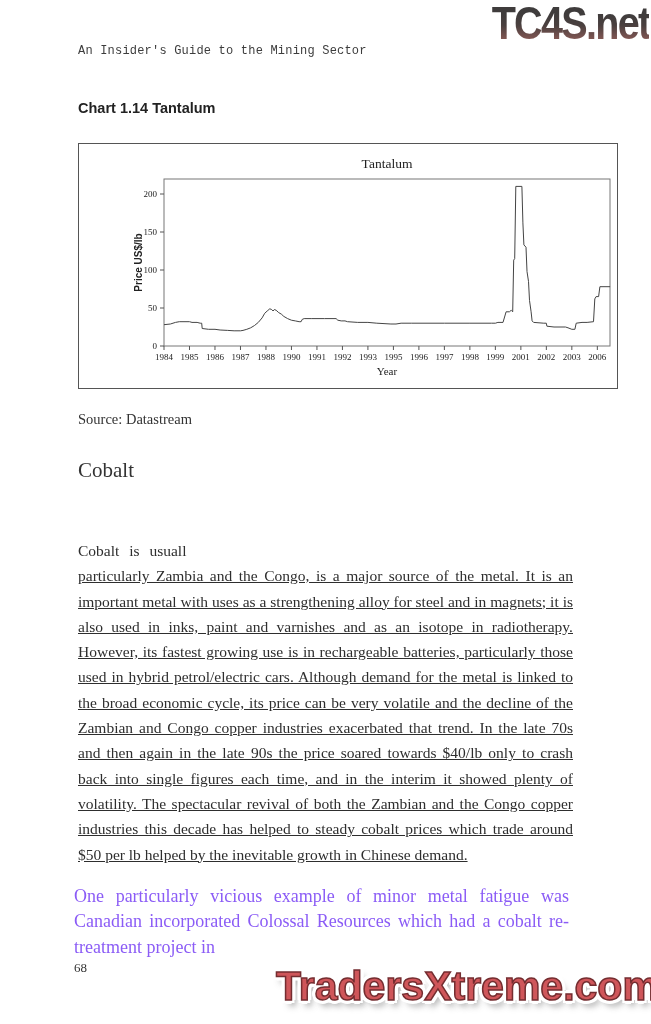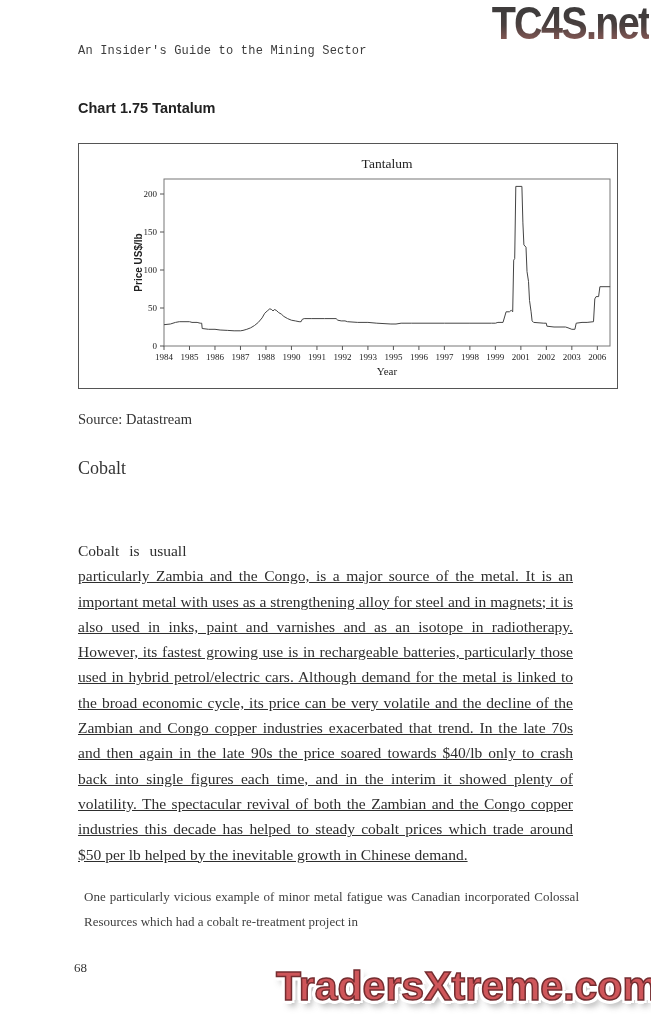--- a/index.html
+++ b/index.html
@@ -33,21 +33,21 @@
   .chart-frame{
     position:absolute;left:78px;top:143px;width:490px;height:244px;
     border:1px solid #555;background:#fff;padding-left:48px;
   }
   .source-line{
     position:absolute;left:78px;top:411px;
     font-size:14.5px;color:#333;
   }
   .cobalt-heading{
     position:absolute;left:78px;top:458px;
-    font-size:18px;font-weight:normal;color:#333;margin:0;
+    font-size:21px;font-weight:normal;color:#333;margin:0;
   }
   .para1{
     position:absolute;left:78px;top:504px;width:495px;
     font-size:15.5px;line-height:25.3px;color:#2e2e2e;margin-top:34px;
   }
   .para1-line1{position:relative;height:25.3px;word-spacing:6px;}
   .para1-line1 .frag-right{position:absolute;right:0;top:0;}
   .para1-rest{text-align:justify;text-decoration:underline;}
   .wm-dlsub{
     position:absolute;left:183px;top:486px;
@@ -58,22 +58,22 @@
       -2px -2px 0 #fff, 2px -2px 0 #fff, -2px 2px 0 #fff, 2px 2px 0 #fff,
       -3px 0 0 #fff, 3px 0 0 #fff, 0 -3px 0 #fff, 0 3px 0 #fff,
       4px 5px 4px rgba(70,70,70,.45);
   }
   .lesson-heading{
     position:absolute;left:78px;top:843px;
     font-family:"Liberation Sans","DejaVu Sans",sans-serif;
     font-weight:normal;font-size:17.5px;color:#3a3a3a;margin:0;letter-spacing:.2px;
   }
   .para2{
-    position:absolute;left:84px;top:884px;width:495px;
-    font-size:13px;line-height:25.3px;color:#404040;text-align:justify;
+    position:absolute;left:74px;top:884px;width:495px;
+    font-size:18px;line-height:25.3px;color:#8b5cf6;text-align:justify;
   }
   .page-number{
     position:absolute;left:74px;top:960px;
     font-size:13px;color:#333;
   }
   .wm-traders{
     position:absolute;left:276px;top:966px;
     font-family:"Liberation Sans","DejaVu Sans",sans-serif;font-weight:bold;
     font-size:41px;line-height:1;letter-spacing:0px;
     color:#cf565a;
@@ -86,21 +86,21 @@
 </style>
 </head>
 <body>
 
 <div class="page">
 
   <div class="running-header">An Insider's Guide to the Mining Sector</div>
 
   <div class="wm-tc4s">TC4S.net</div>
 
-  <div class="chart-heading">Chart 1.75 Tantalum</div>
+  <div class="chart-heading">Chart 1.14 Tantalum</div>
 
   <div class="chart-frame">
     <svg width="490" height="244" viewBox="0 0 490 244">
         <rect x="37" y="35" width="446" height="167" fill="none" stroke="#777" stroke-width="1"></rect>
         <text x="260" y="24" text-anchor="middle" font-size="13.5" font-family="&quot;Liberation Serif&quot;,&quot;DejaVu Serif&quot;,serif" fill="#222">Tantalum</text>
         <line x1="33" y1="202" x2="37" y2="202" stroke="#555" stroke-width="1"></line>
         <text x="30" y="205" text-anchor="end" font-size="9" font-family="&quot;Liberation Serif&quot;,&quot;DejaVu Serif&quot;,serif" fill="#222">0</text>
         <line x1="33" y1="164" x2="37" y2="164" stroke="#555" stroke-width="1"></line>
         <text x="30" y="167" text-anchor="end" font-size="9" font-family="&quot;Liberation Serif&quot;,&quot;DejaVu Serif&quot;,serif" fill="#222">50</text>
         <line x1="33" y1="126" x2="37" y2="126" stroke="#555" stroke-width="1"></line>

